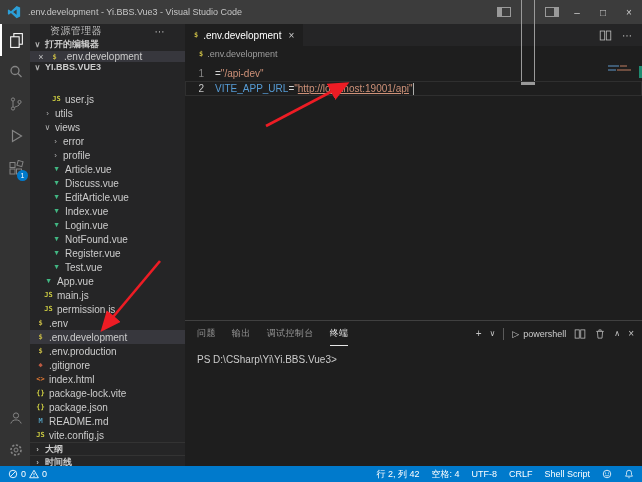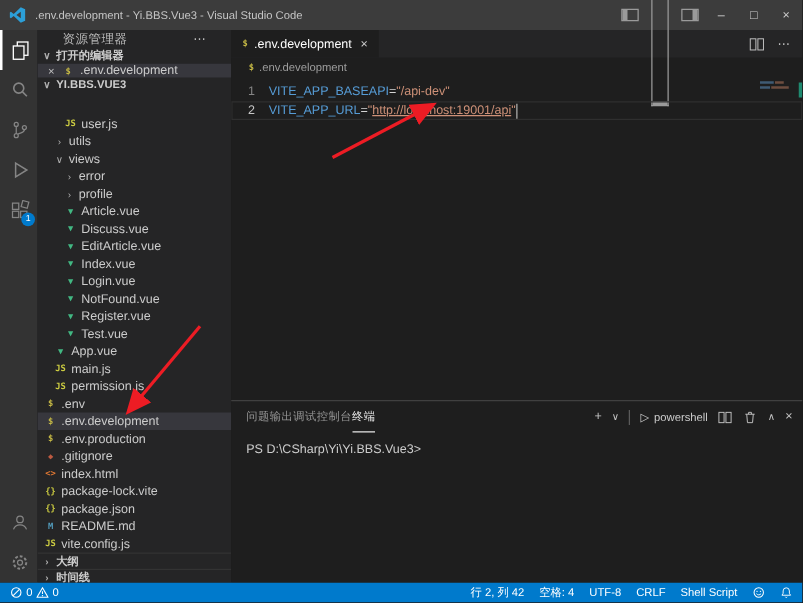--- a/index.html
+++ b/index.html
@@ -61,21 +61,21 @@
   .tok-link { color:#ce9178; text-decoration:underline; }
   .cursor { display:inline-block; width:1px; height:12px; background:#aeafad; vertical-align:middle; }
   .minimap { position:absolute; top:3px; right:8px; width:26px; }
   .minimap .mm-line { height:2px; margin-bottom:2px; display:flex; gap:1px; }
   .mm-b { background:#3f5b74; } .mm-o { background:#6e4d3f; }
   .overview-mark { position:absolute; top:4px; right:0; width:3px; height:12px; background:#1f8a70; }
 
   
   .panel { height:146px; border-top:1px solid #404040; display:flex; flex-direction:column; }
   .panel-hdr { height:25px; display:flex; align-items:center; padding:0 8px 0 12px; }
-  .panel-tabs { display:flex; flex:1; }
+  .panel-tabs { display:flex; gap:16px; flex:1; }
   .ptab { font-size:9px; color:#969696; height:25px; display:flex; align-items:center; letter-spacing:.4px; cursor:pointer; border-bottom:1px solid transparent; }
   .ptab.active { color:#e7e7e7; border-bottom:1px solid #e7e7e7; }
   .panel-actions { display:flex; align-items:center; gap:8px; color:#c5c5c5; }
   .pa-sep { width:1px; height:12px; background:#5a5a5a; }
   .shell-pick { display:flex; align-items:center; gap:4px; font-size:9px; color:#cccccc; }
   .term-body { flex:1; font-family:"DejaVu Sans Mono",monospace; font-size:10px; color:#cccccc; padding:8px 0 0 12px; }
 
   
   .statusbar { height:16px; background:#007acc; color:#ffffff; display:flex; align-items:center; font-size:9px; padding:0 8px; }
   .sb-left { display:flex; align-items:center; gap:4px; }
@@ -307,21 +307,20 @@
         </div>
       </div>
       <div class="breadcrumb">
         <span class="ficon" style="color:#c6b945;width:auto">$</span>
         <span>.env.development</span>
       </div>
       <div class="code">
         <div>
             <div class="code-line">
               <span class="gutter">1</span>
-              <span class="tok-key">VITE_APP_BASEAPI</span>
               <span class="tok-op">=</span>
               <span class="tok-str">"/api-dev"</span>
             </div>
             <div class="code-line current">
               <span class="gutter">2</span>
               <span class="tok-key">VITE_APP_URL</span>
               <span class="tok-op">=</span>
               <span class="tok-str">"</span>
               <span class="tok-link">http://localhost:19001/api</span>
               <span class="tok-str">"</span>

